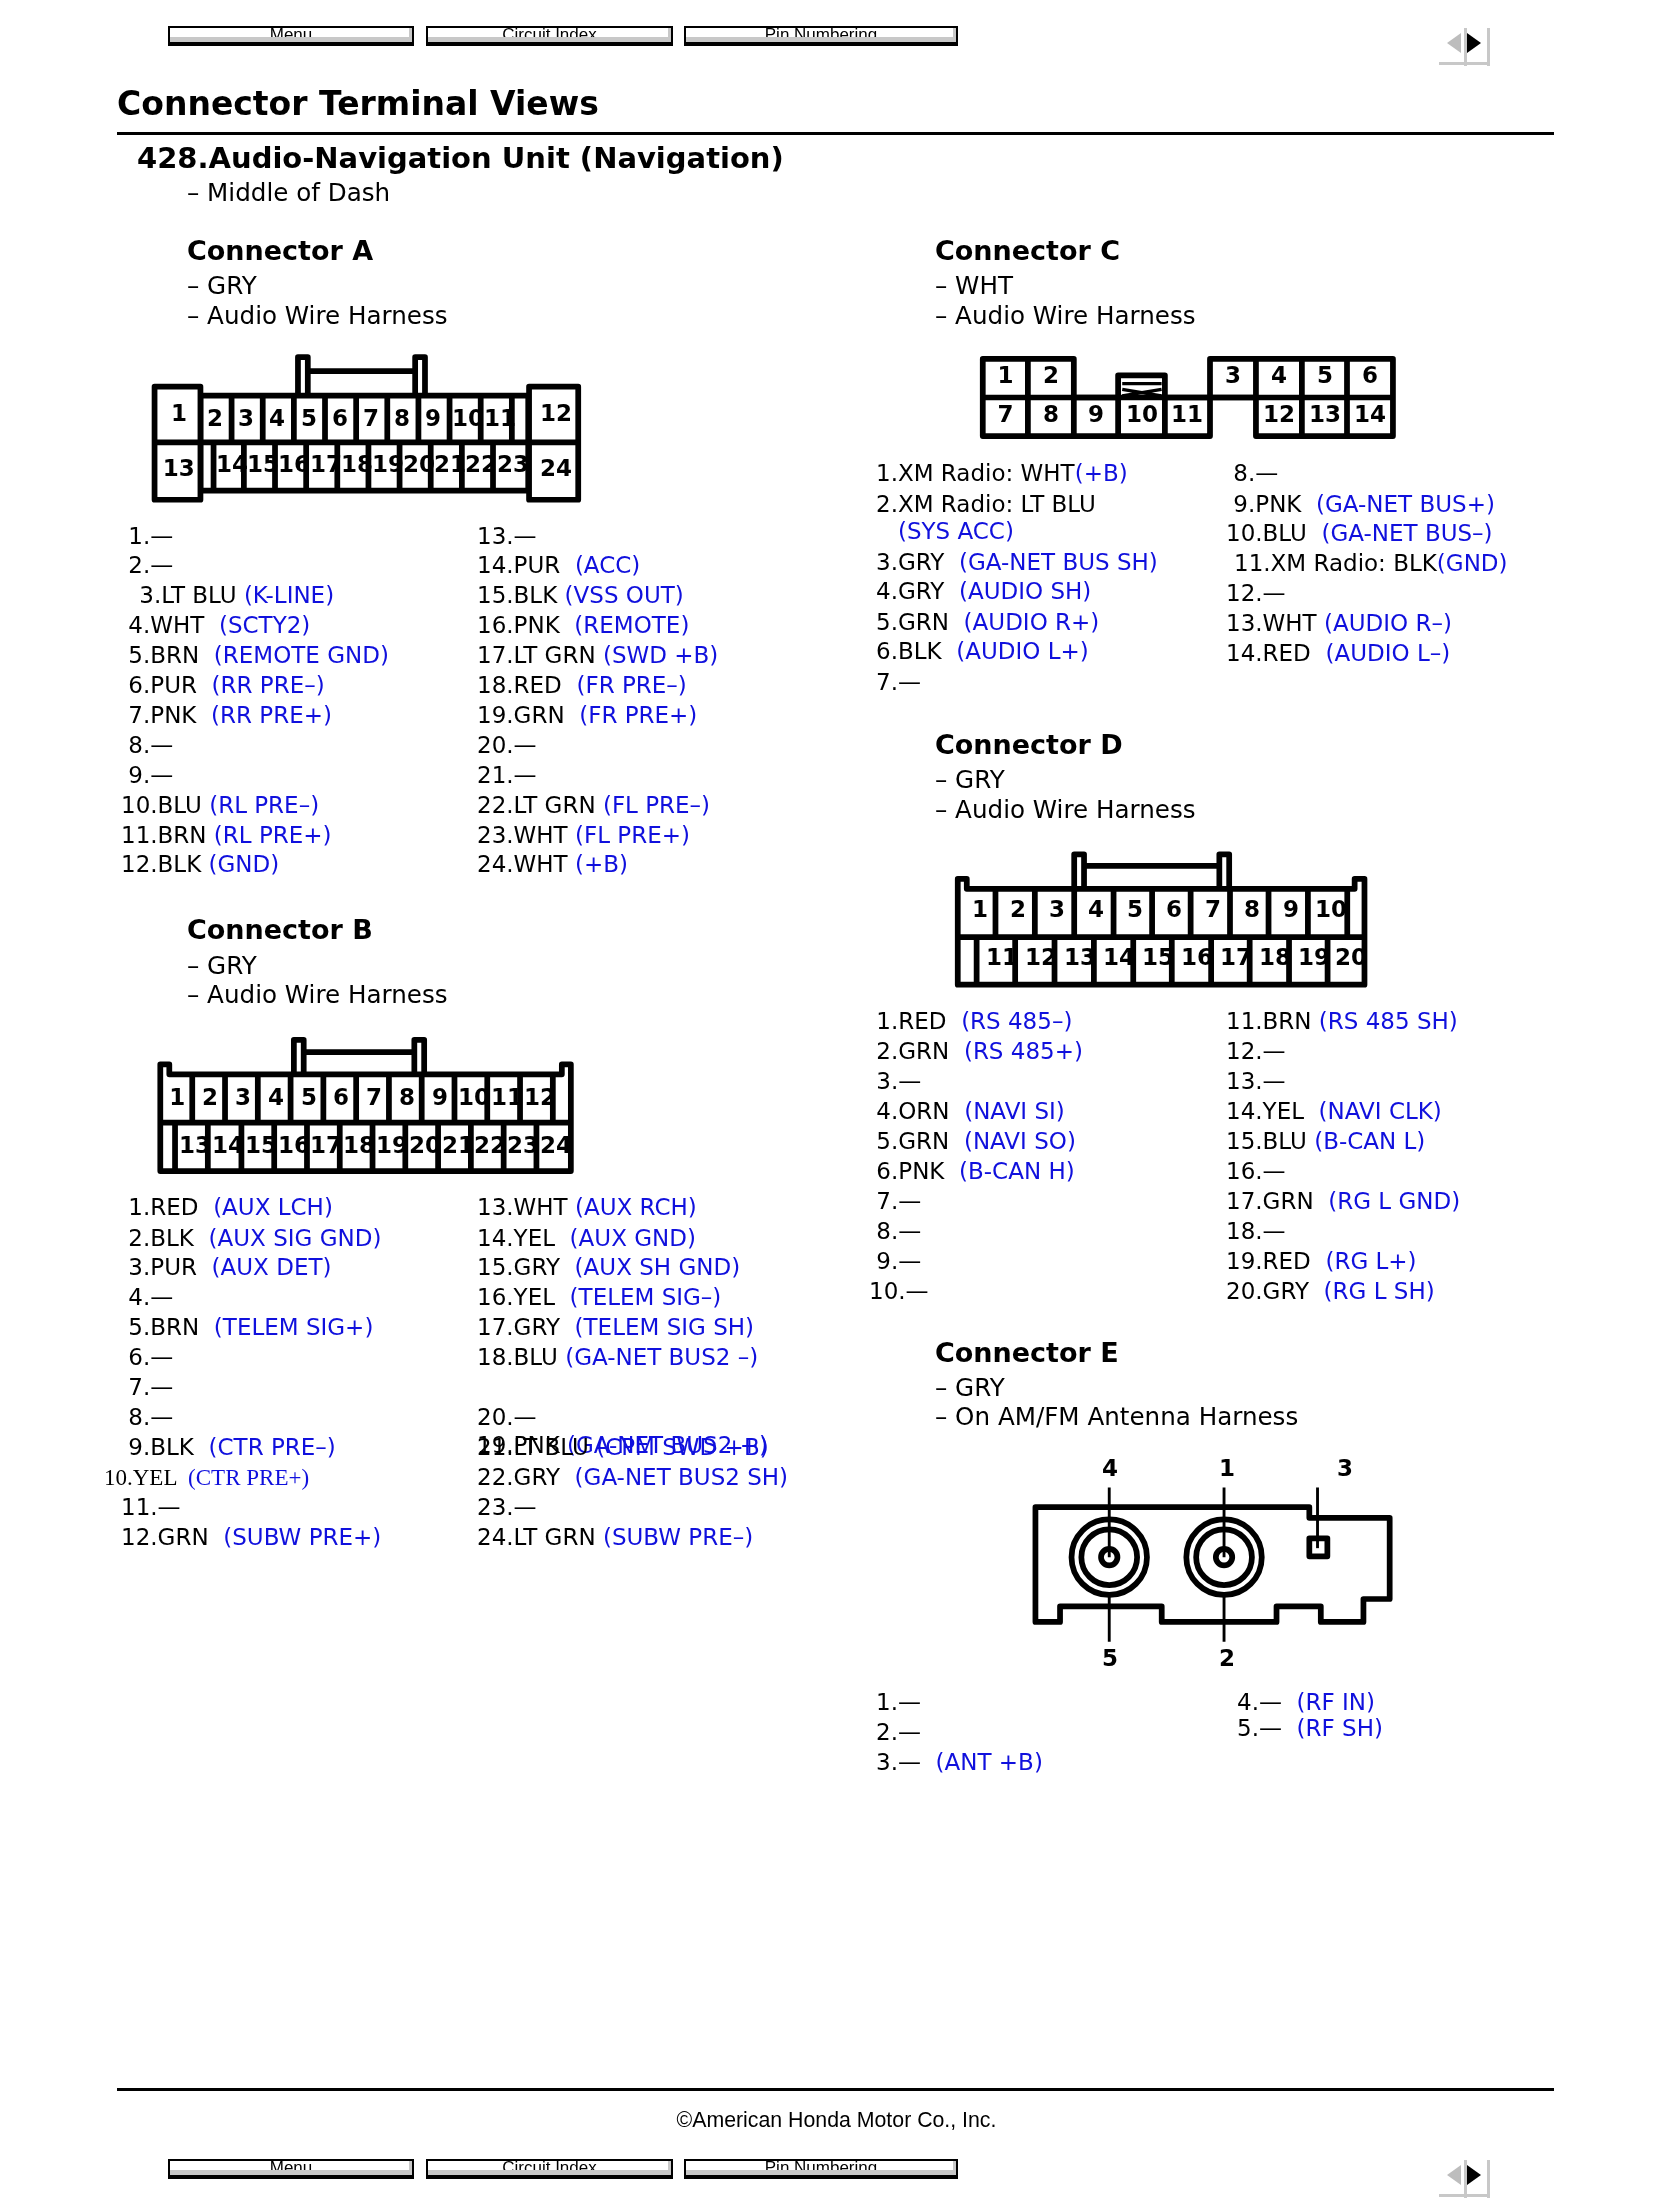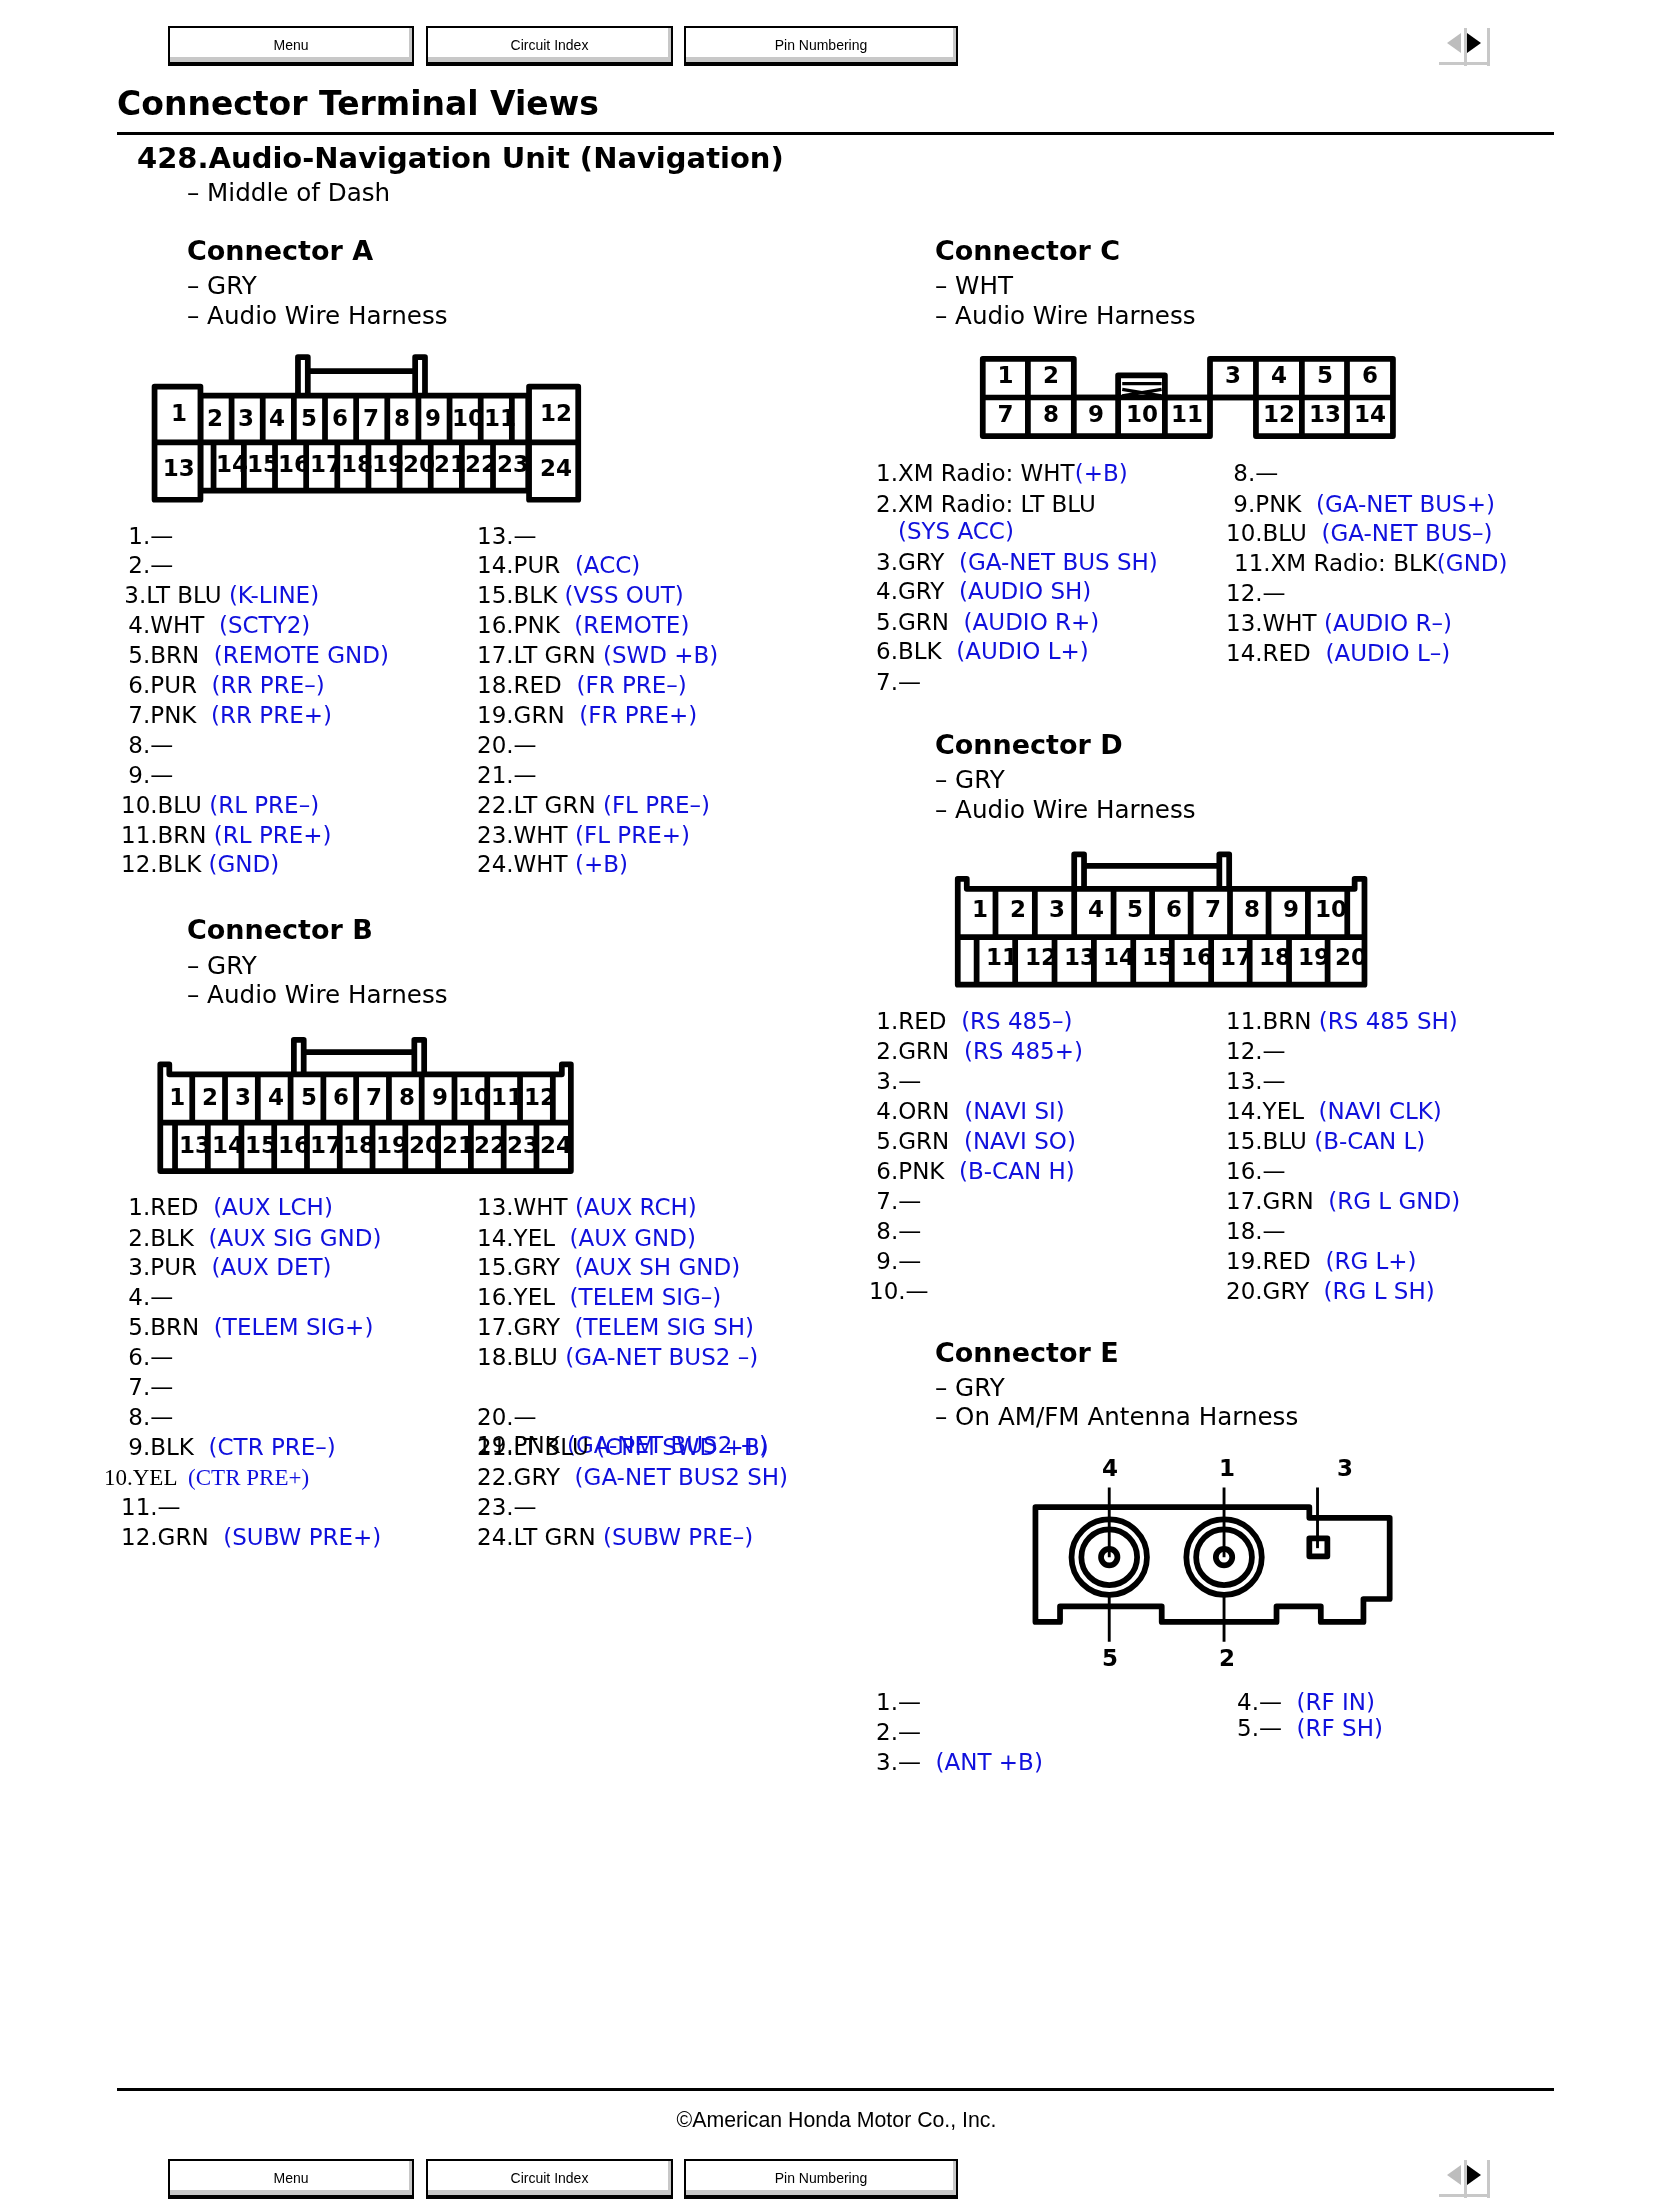--- a/index.html
+++ b/index.html
@@ -1,22 +1,22 @@
 <!DOCTYPE html>
 <html style="font-size:13px"><head>
 <meta charset="utf-8">
 <style>
   html, body { margin: 0; padding: 0; background: #ffffff; }
   body { width: 1673px; height: 2205px; position: relative; overflow: hidden;
          font-family: "DejaVu Sans", sans-serif; color: #000; }
   .abs { position: absolute; }
-  .navbtn { position: absolute; height: 40px; box-sizing: border-box;
+  .navbtn { position: absolute; height: 20px; box-sizing: border-box;
             border: 2.5px solid #000; border-bottom-width: 4.1px; background: #fff;
             display: flex; align-items: center; justify-content: center;
-            font-family: "Liberation Sans", sans-serif; font-size: 14px; cursor: pointer; }
+            font-family: "Liberation Sans", sans-serif; font-size: 17px; cursor: pointer; }
   .navbtn::after { content: ""; position: absolute; left: 0; right: 0; bottom: 0; height: 4.9px; background: #c8c8c8; }
   .navbtn::before { content: ""; position: absolute; top: 0; right: 0; bottom: 0; width: 3.3px; background: #c8c8c8; }
   .pager { position: absolute; width: 66px; height: 46px; }
   .pager .left { position: absolute; left: 16.4px; top: 9.8px; width: 0; height: 0;
                  border-top: 10.7px solid transparent; border-bottom: 10.7px solid transparent; border-right: 14.8px solid #bdbdbd; cursor: pointer; }
   .pager .right { position: absolute; left: 36px; top: 9.8px; width: 0; height: 0;
                  border-top: 10.7px solid transparent; border-bottom: 10.7px solid transparent; border-left: 14.8px solid #000; cursor: pointer; }
   .pager .bar1 { position: absolute; left: 33px; top: 4.9px; width: 2.5px; height: 38px; background: #c8c8c8; }
   .pager .bar2 { position: absolute; left: 56px; top: 4.9px; width: 2.5px; height: 38px; background: #c8c8c8; }
   .pager .base { position: absolute; left: 8.2px; top: 39px; width: 51px; height: 3.3px; background: #c8c8c8; }
@@ -102,21 +102,21 @@
   <span class="abs" style="left:255px;top:107px;">20</span>
   <span class="abs" style="left:286px;top:107px;">21</span>
   <span class="abs" style="left:317px;top:107px;">22</span>
   <span class="abs" style="left:349px;top:107px;">23</span>
   <span class="abs" style="left:392px;top:111px;">24</span>
 </div>
 
 <div>
   <div class="pin" style="left: 121px; top: 522px; white-space: pre;"><span> 1.</span><span>—</span><span class="fn"></span></div>
   <div class="pin" style="left: 121px; top: 551px; white-space: pre;"><span> 2.</span><span>—</span><span class="fn"></span></div>
-  <div class="pin" style="left: 117px; top: 581px; white-space: pre;"><span> 3.</span><span>LT BLU </span><span class="fn">(K-LINE)</span></div>
+  <div class="pin" style="left: 132px; top: 581px; white-space: pre;"><span> 3.</span><span>LT BLU </span><span class="fn">(K-LINE)</span></div>
   <div class="pin" style="left: 121px; top: 611px; white-space: pre;"><span> 4.</span><span style="white-space:pre">WHT  </span><span class="fn">(SCTY2)</span></div>
   <div class="pin" style="left: 121px; top: 641px; white-space: pre;"><span> 5.</span><span style="white-space:pre">BRN  </span><span class="fn">(REMOTE GND)</span></div>
   <div class="pin" style="left: 121px; top: 671px; white-space: pre;"><span> 6.</span><span style="white-space:pre">PUR  </span><span class="fn">(RR PRE–)</span></div>
   <div class="pin" style="left: 121px; top: 701px; white-space: pre;"><span> 7.</span><span style="white-space:pre">PNK  </span><span class="fn">(RR PRE+)</span></div>
   <div class="pin" style="left: 121px; top: 731px; white-space: pre;"><span> 8.</span><span>—</span><span class="fn"></span></div>
   <div class="pin" style="left: 121px; top: 761px; white-space: pre;"><span> 9.</span><span>—</span><span class="fn"></span></div>
   <div class="pin" style="left: 121px; top: 791px; white-space: pre;"><span>10.</span><span style="white-space:pre">BLU </span><span class="fn">(RL PRE–)</span></div>
   <div class="pin" style="left: 121px; top: 821px; white-space: pre;"><span>11.</span><span style="white-space:pre">BRN </span><span class="fn">(RL PRE+)</span></div>
   <div class="pin" style="left: 121px; top: 850px; white-space: pre;"><span>12.</span><span style="white-space:pre">BLK </span><span class="fn">(GND)</span></div>
 </div>

